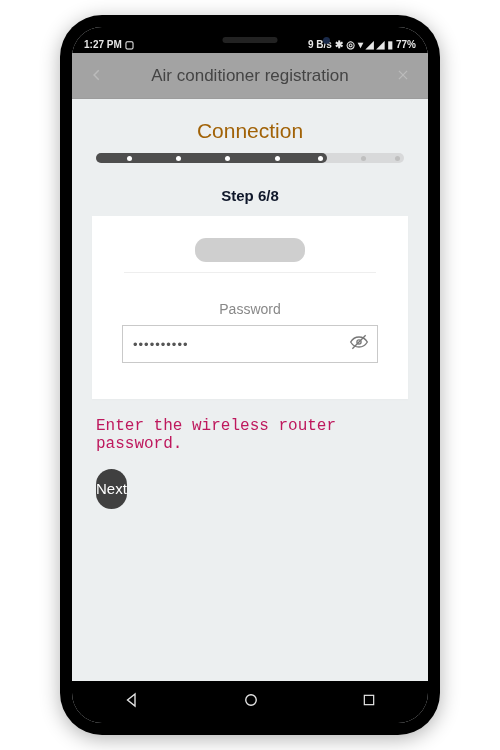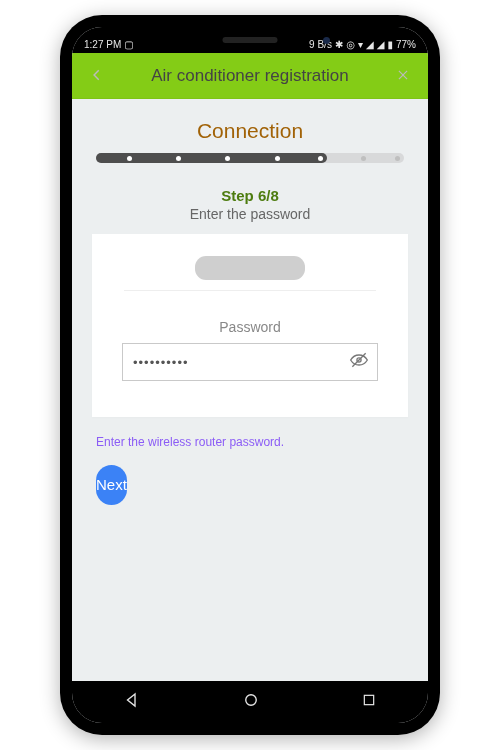--- a/index.html
+++ b/index.html
@@ -32,23 +32,23 @@
     overflow: hidden;
     display: flex; flex-direction: column;
   }
   .statusbar {
     background:#000; color:#fff;
     font-size:10px; height:26px;
     display:flex; align-items:flex-end; justify-content:space-between;
     padding:0 12px 3px 12px;
   }
   .statusbar .left, .statusbar .right { display:flex; align-items:center; gap:3px;}
-  .sb-ico { opacity:.9; }
+  .sb-ico { opacity:.9;font-weight:bold; }
   .appbar {
-    background:#84cc16; height:46px;
+    background:#a3a3a3; height:46px;
     display:flex; align-items:center; justify-content:space-between;
     padding:0 12px;
     border-bottom:1px solid rgba(0,0,0,.04);
   }
   .appbar .title { font-size:17px; color:#444; font-weight:400; }
   .chev { color:#bbb; font-size:20px; padding:4px 6px; }
   .xbtn { color:#bbb; font-size:20px; padding:4px 6px; }
   .content { flex:1; overflow:auto; }
   .section-title {
     text-align:center; font-size:21px; color:#a16207; font-weight:400;
@@ -64,21 +64,21 @@
   .fill {
     position:absolute; left:0; top:2px; height:10px;
     background:#4e4e4e; border-radius:5px;
   }
   .dot {
     position:absolute; top:4.5px; width:5px; height:5px; border-radius:50%;
     background:#fff;
   }
   .dot.off { background:#bfbfbf; }
   .step-head { text-align:center; margin-top:22px; }
-  .step-head .step { font-size:15px; font-weight:600; color:#4d7c0f;text-align:center; }
+  .step-head .step { font-size:15px; font-weight:600; color:#0f172a;text-align:center; }
   .step-head .sub { font-size:14px; color:#666; margin-top:2px; }
   .card {
     background:#fff; margin:12px 20px 0 20px; border-radius:0;
     padding:18px 18px 36px 18px;
     box-shadow:0 1px 2px rgba(0,0,0,.02);
   }
   .ssid-blur {
     width:110px; height:24px; margin:4px auto 0 auto;
     background:#cfcfcf; border-radius:11px;
   }
@@ -90,24 +90,24 @@
     display:flex; align-items:center;
   }
   .pw-wrap input {
     flex:1; border:0; outline:0; padding:0 36px 0 10px;
     font-size:13px; letter-spacing:1px; color:#555; background:transparent;
   }
   .eye {
     position:absolute; right:8px; top:50%; transform:translateY(-50%);
     color:#888; cursor:pointer;
   }
-  .hint { color:#8b5cf6; font-size:12px; margin:18px 24px 0 24px; }
+  .hint { color:#be185d; font-size:16px; margin:18px 24px 0 24px;font-family:Liberation Mono, monospace; }
   .next-btn {
     display:block; margin:16px 24px 0 24px; height:40px;
-    background:#3b82f6; color:#fff; border:0; border-radius:20px;
+    background:#404040; color:#fff; border:0; border-radius:20px;
     font-size:15px; text-align:center; line-height:40px; cursor:pointer;
   }
   .navbar {
     height:42px; background:#000; color:#fff;
     display:flex; align-items:center; justify-content:space-around;
   }
   .nav-ico { opacity:.9; }
 </style>
 </head>
 <body>
@@ -157,21 +157,20 @@
         <div class="dot" style="left:26%"></div>
         <div class="dot" style="left:42%"></div>
         <div class="dot" style="left:58%"></div>
         <div class="dot" style="left:72%"></div>
         <div class="dot off" style="left:86%"></div>
         <div class="dot off" style="left:97%"></div>
       </div>
 
       <div class="step-head">
         <div class="step">Step 6/8</div>
-        <div class="sub">Enter the password</div>
       </div>
 
       <div class="card">
         <div class="ssid-blur"></div>
         <div class="ssid-sep"></div>
         <div class="pw-label">Password</div>
         <div class="pw-wrap">
           <input type="text" value="••••••••••" style="">
           <span class="eye">
             <svg width="20" height="20" viewBox="0 0 24 24" fill="none" stroke="#777" stroke-width="1.6">

